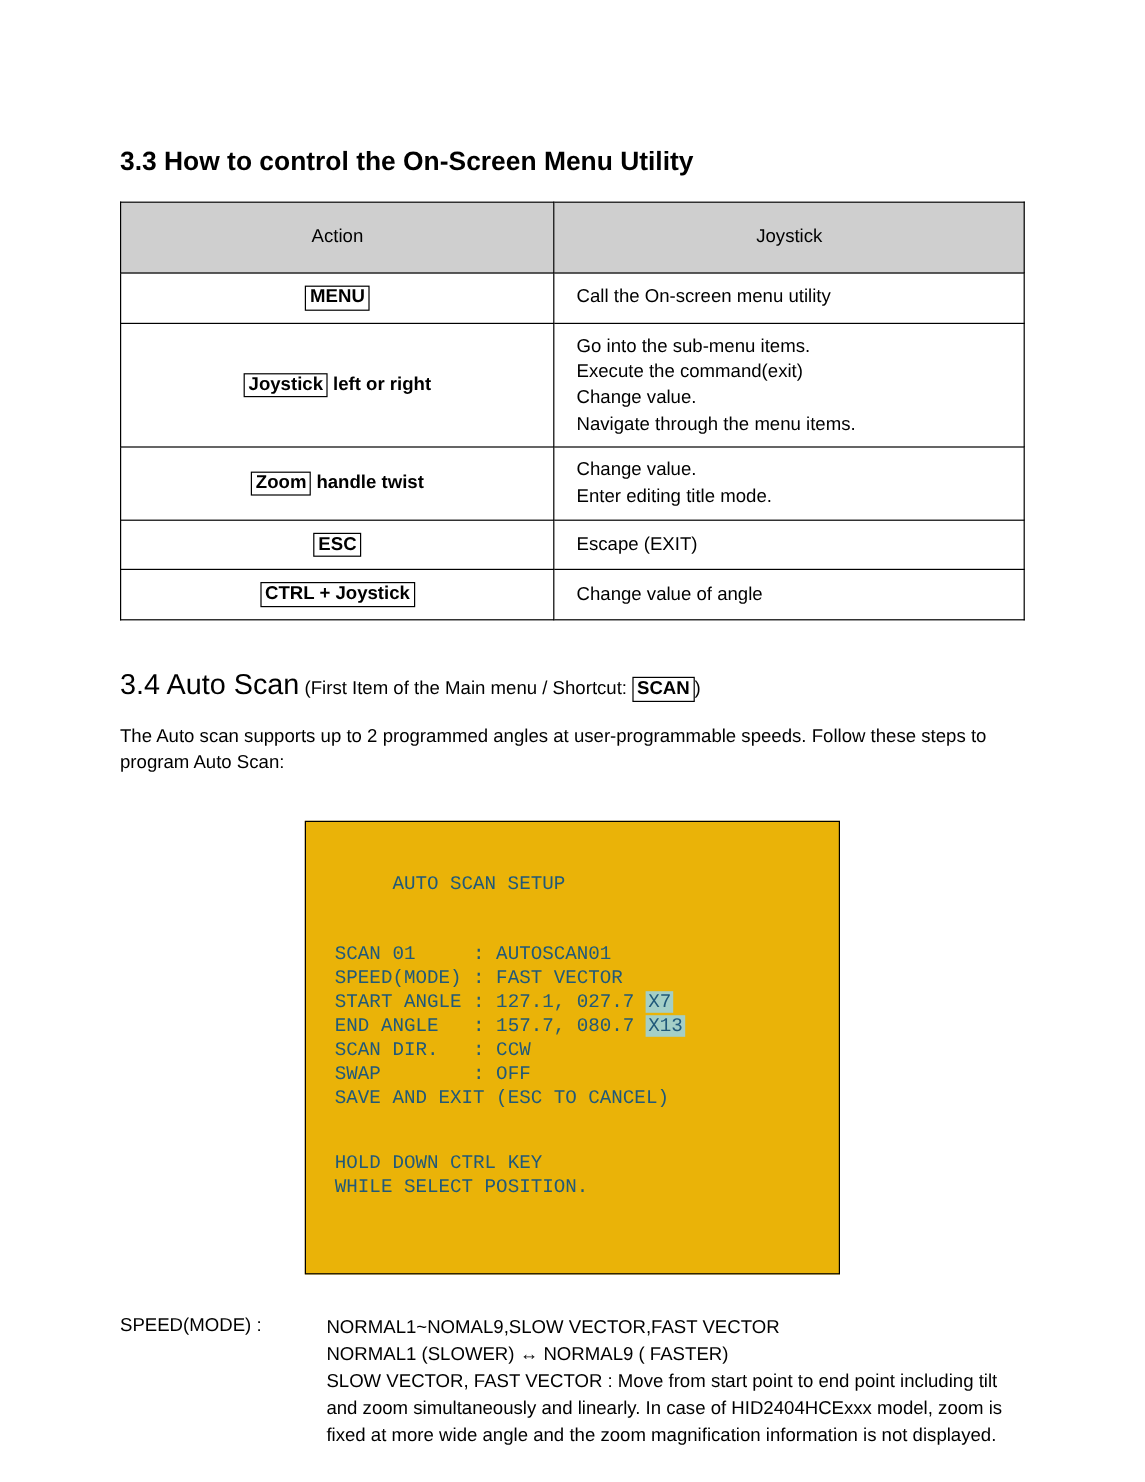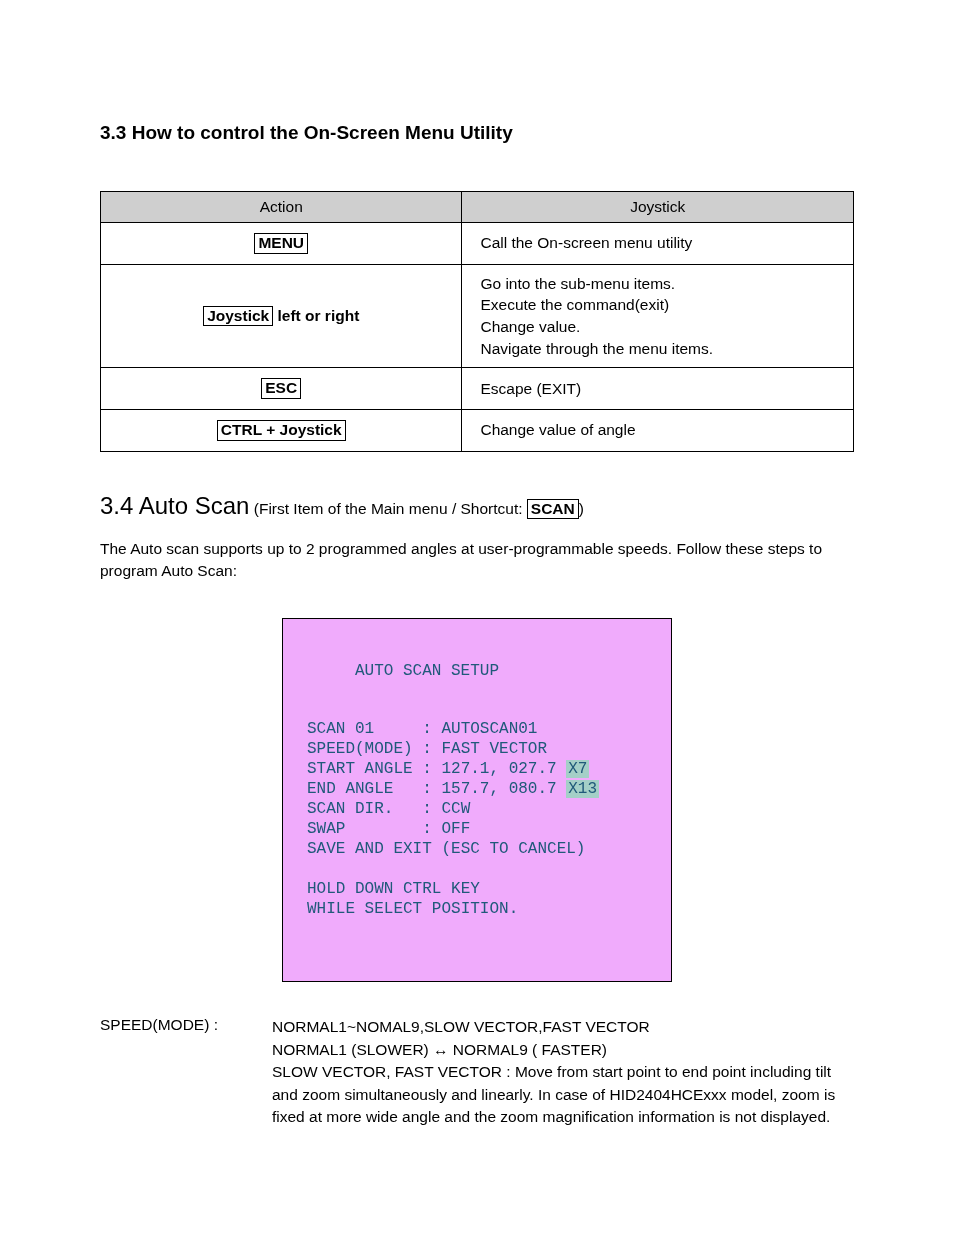--- a/index.html
+++ b/index.html
@@ -11,39 +11,39 @@
     padding: 0;
   }
   .page {
     width: 954px;
     min-height: 1235px;
     box-sizing: border-box;
     padding: 60px 100px 40px 100px;
     position: relative;
   }
   h2.sect {
-    font-size: 19px;
+    font-size: 22px;
     font-weight: bold;
-    margin: 62px 0 47px 0;
+    margin: 62px 0 20px 0;
   }
   table.control {
     border-collapse: collapse;
     width: 100%;
     margin-top: 10px;
   }
   table.control th,
   table.control td {
     border: 1px solid #000;
     vertical-align: middle;
     font-size: 15.5px;
   }
   table.control th {
     background: #cfcfcf;
     font-weight: normal;
-    padding: 6px 8px;
+    padding: 20px 8px;
     text-align: center;
   }
   table.control td.action {
     text-align: center;
     padding: 10px 12px;
     width: 48%;
   }
   table.control td.func {
     padding: 8px 18px;
     line-height: 1.4;
@@ -69,42 +69,42 @@
     margin-top: 18px;
     line-height: 1.45;
   }
 
   .osd-wrap {
     display: flex;
     justify-content: center;
     margin: 36px 0 34px 0;
   }
   .osd {
-    background: #f0abfc;
+    background: #eab308;
     border: 1.5px solid #000;
     padding: 22px 24px 22px 24px;
     font-family: "Courier New", Courier, monospace;
     font-size: 16px;
     line-height: 1.25;
-    width: 390px;
+    width: 446px;
     box-sizing: border-box;
     white-space: pre;
     color: #20597a;
   }
   .osd .osd-title {
     text-align: left;
     padding-left: 48px;
     margin-bottom: 12px;
   }
   .hl {
     background: #a4cfc7;
     padding: 0 2px;
   }
   .osd-block { margin-top: 6px; }
-  .osd-hint { }
+  .osd-hint { margin-top: 14px; }
 
   .speed-row {
     display: flex;
     align-items: flex-start;
     margin-top: 4px;
   }
   .speed-label {
     width: 172px;
     flex-shrink: 0;
   }
@@ -128,20 +128,24 @@
       </tr>
     </thead>
     <tbody>
         <tr>
           <td class="action"><span class="key">MENU</span></td>
           <td class="func">Call the On-screen menu utility</td>
         </tr>
         <tr>
           <td class="action"><span class="key">Joystick</span><span class="bold"> left or right</span></td>
           <td class="func">Go into the sub-menu items.<br>Execute the command(exit)<br>Change value.<br>Navigate through the menu items.</td>
+        </tr>
+        <tr>
+          <td class="action"><span class="key">Zoom</span><span class="bold"> handle twist</span></td>
+          <td class="func">Change value.<br>Enter editing title mode.</td>
         </tr>
         <tr>
           <td class="action"><span class="key">ESC</span></td>
           <td class="func">Escape (EXIT)</td>
         </tr>
         <tr>
           <td class="action"><span class="key">CTRL + Joystick</span></td>
           <td class="func">Change value of angle</td>
         </tr>
       </tbody>

